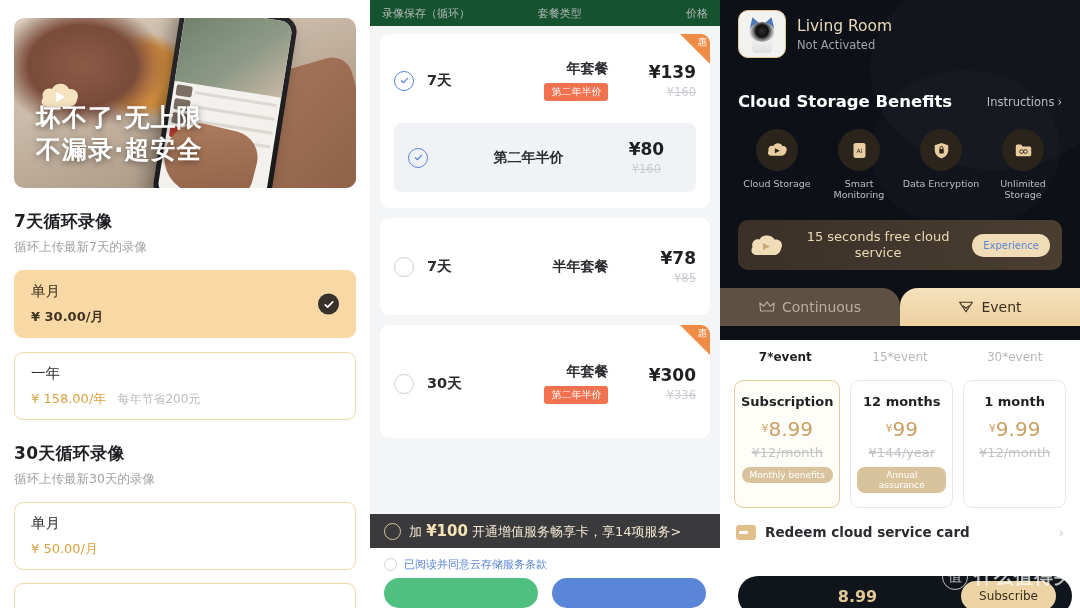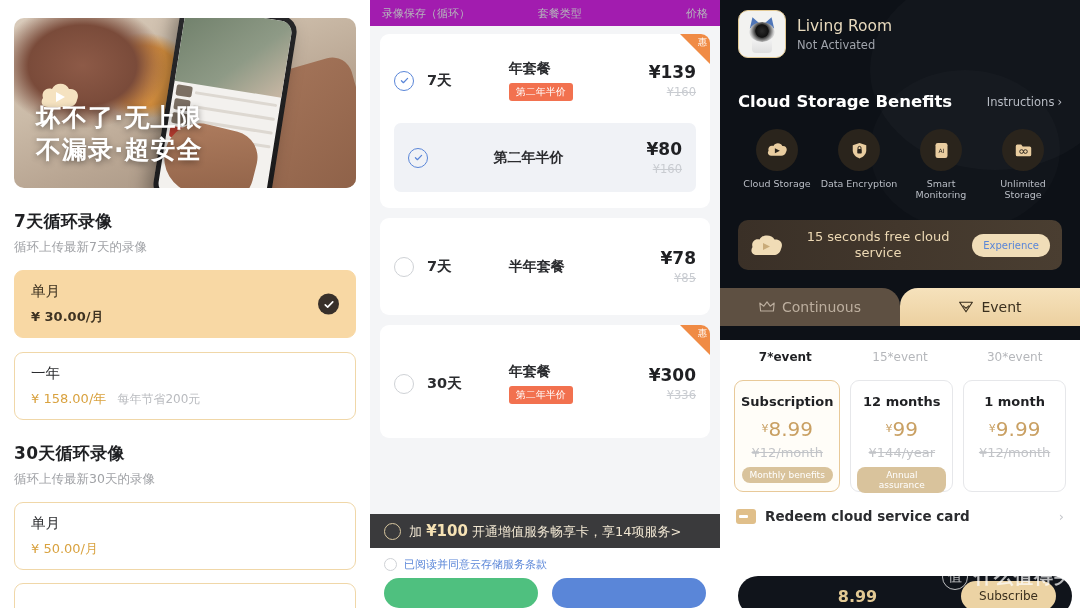--- a/index.html
+++ b/index.html
@@ -95,42 +95,42 @@
   }
   .plan-check svg { width: 12px; height: 12px; }
 
   
   .panel-mid {
     width: 350px; height: 608px; background: #f4f5f7;
     position: relative; overflow: hidden;
     display: flex; flex-direction: column;
   }
   .mid-head {
-    height: 26px; background: #a21caf; display: flex; align-items: center;
+    height: 26px; background: #14532d; display: flex; align-items: center;
     font-size: 11px; color: #b5b7bb; font-family: "DejaVu Sans", sans-serif;
     padding: 0 12px;
   }
   .mh-1 { width: 38%; }
   .mh-2 { width: 33%; text-align: center; }
   .mh-3 { width: 29%; text-align: right; }
 
   .mid-body { flex: 1; padding: 8px 10px 0; display: flex; flex-direction: column; gap: 10px; }
   .mcard {
     background: #fff; border-radius: 9px; position: relative; overflow: hidden;
   }
   .mcard-row {
     display: flex; align-items: center; padding: 26px 14px 22px;
   }
   .mc-left { width: 38%; display: flex; align-items: center; gap: 13px; }
   .radio { width: 20px; height: 20px; border-radius: 50%; border: 1.6px solid #cfd2d6; flex: none;
            display: flex; align-items: center; justify-content: center; }
   .radio.on { border-color: #5a86d8; }
   .radio.on svg { width: 11px; height: 11px; }
   .mc-days { font-size: 14.5px; color: #2b2c2f; font-weight: 600; font-family: "DejaVu Sans", sans-serif; }
-  .mc-mid { width: 33%; text-align: left; }
+  .mc-mid { width: 33%; text-align: right; }
   .mc-type { font-size: 14px; color: #2b2c2f; font-weight: 700; font-family: "DejaVu Sans", sans-serif; }
   .mc-badge {
     display: inline-block; margin-top: 5px; padding: 2px 7px; border-radius: 3px;
     background: #f2714f; color: #fff; font-size: 10px; font-family: "DejaVu Sans", sans-serif;
   }
   .mc-right { width: 29%; text-align: right; }
   .mc-price { font-size: 17px; font-weight: 700; color: #1f2023; font-family: "DejaVu Sans", sans-serif; }
   .mc-orig { font-size: 11.5px; color: #c9ccd1; text-decoration: line-through; margin-top: 3px;
              font-family: "DejaVu Sans", sans-serif; }
   .ribbon {
@@ -141,21 +141,21 @@
     position: absolute; right: 3px; top: 2px; font-size: 9px; color: #fff;
     font-family: "DejaVu Sans", sans-serif;
   }
   .sub-row {
     margin: 0 14px 16px; background: #f0f2f6; border-radius: 7px;
     display: flex; align-items: center; padding: 16px 14px;
   }
   .sr-l { width: 14%; display: flex; }
   .sr-m { flex: 1; text-align: center; font-size: 14px; color: #2b2c2f; font-weight: 600;
           font-family: "DejaVu Sans", sans-serif; }
-  .sr-r { width: 26%; text-align: right; }
+  .sr-r { width: 26%; text-align: center; }
 
   .addon-bar {
     margin: 6px 0 0; height: 34px; background: #3a3a3c;
     display: flex; align-items: center; gap: 8px; padding: 0 14px;
     font-family: "DejaVu Sans", sans-serif;
   }
   .addon-radio { width: 17px; height: 17px; border-radius: 50%; border: 1.4px solid #d8c7a0; flex: none; }
   .addon-text { font-size: 13px; color: #f0e6d2; white-space: nowrap; }
   .addon-text b { color: #f7e3b5; font-size: 15px; }
   .pay-bar {
@@ -258,21 +258,21 @@
 
   .sub-tabs {
     display: flex; height: 34px; align-items: center; background: #fff; padding: 0 8px;
   }
   .stab { flex: 1; text-align: center; font-size: 12px; color: #b5b7bb; font-family: "DejaVu Sans", sans-serif; }
   .stab.on { color: #1f2023; font-weight: 700; }
 
   .pcards { display: flex; gap: 10px; padding: 6px 14px 0; }
   .pcard {
     flex: 1; border: 1px solid #e6e7ea; border-radius: 9px; background: #fff;
-    padding: 13px 6px 25px; text-align: center; height: 112px;
+    padding: 13px 6px 25px; text-align: center; height: 128px;
   }
   .pcard.sel { border-color: #e8c999; background: #fffdf8; }
   .pc-title { font-size: 13px; font-weight: 700; color: #1f2023; font-family: "DejaVu Sans", sans-serif; }
   .pc-price {
     margin-top: 8px; font-size: 20px; color: #c9a063; font-family: "DejaVu Sans", sans-serif;
   }
   .pc-price sup { font-size: 11px; vertical-align: 4px; }
   .pc-orig {
     margin-top: 4px; font-size: 13px; color: #c2c4c8; text-decoration: line-through;
     font-family: "DejaVu Sans", sans-serif;
@@ -524,35 +524,35 @@
             <svg viewBox="0 0 28 22" width="20" height="16">
                 <path d="M6 19 C1.5 19 0 15 2.2 12 C0.8 7.5 4.5 3.8 9 5.4 C11.2 0.4 19.5 0.4 21.5 5.4 C26.8 4.8 29 9.2 26.8 13.6 C26 17.4 23 19 20 19 Z" fill="#e9cda0"></path>
                 <path d="M11 8.5 L18 12 L11 15.5 Z" fill="#2a241c"></path>
               </svg>
           </div>
           <div class="blabel">Cloud Storage</div>
         </div>
         <div class="bitem">
           <div class="bicon">
             <svg viewBox="0 0 20 22" width="15" height="17">
+                <rect x="2" y="1" width="16" height="20" rx="3" fill="#e9cda0"></rect>
+                <text x="10" y="14.5" font-size="8" font-family="DejaVu Sans" fill="#2a241c" text-anchor="middle">AI</text>
+              </svg>
+          </div>
+          <div class="blabel">Smart Monitoring</div>
+        </div>
+        <div class="bitem">
+          <div class="bicon">
+            <svg viewBox="0 0 20 22" width="15" height="17">
                 <path d="M10 1 L19 4 V11 C19 16 14.5 20 10 21.5 C5.5 20 1 16 1 11 V4 Z" fill="#e9cda0"></path>
                 <rect x="7" y="9" width="6" height="6" rx="1" fill="#2a241c"></rect>
                 <path d="M8 9 V7.5 A2 2 0 0 1 12 7.5 V9" stroke="#2a241c" stroke-width="1.3" fill="none"></path>
               </svg>
           </div>
           <div class="blabel">Data Encryption</div>
-        </div>
-        <div class="bitem">
-          <div class="bicon">
-            <svg viewBox="0 0 20 22" width="15" height="17">
-                <rect x="2" y="1" width="16" height="20" rx="3" fill="#e9cda0"></rect>
-                <text x="10" y="14.5" font-size="8" font-family="DejaVu Sans" fill="#2a241c" text-anchor="middle">AI</text>
-              </svg>
-          </div>
-          <div class="blabel">Smart Monitoring</div>
         </div>
         <div class="bitem">
           <div class="bicon">
             <svg viewBox="0 0 22 18" width="17" height="14">
                 <path d="M1 4 A2 2 0 0 1 3 2 H8 L10 4.5 H19 A2 2 0 0 1 21 6.5 V15 A2 2 0 0 1 19 17 H3 A2 2 0 0 1 1 15 Z" fill="#e9cda0"></path>
                 <circle cx="8.5" cy="11" r="2.4" fill="none" stroke="#2a241c" stroke-width="1.2"></circle>
                 <circle cx="13.5" cy="11" r="2.4" fill="none" stroke="#2a241c" stroke-width="1.2"></circle>
               </svg>
           </div>
           <div class="blabel">Unlimited Storage</div>

